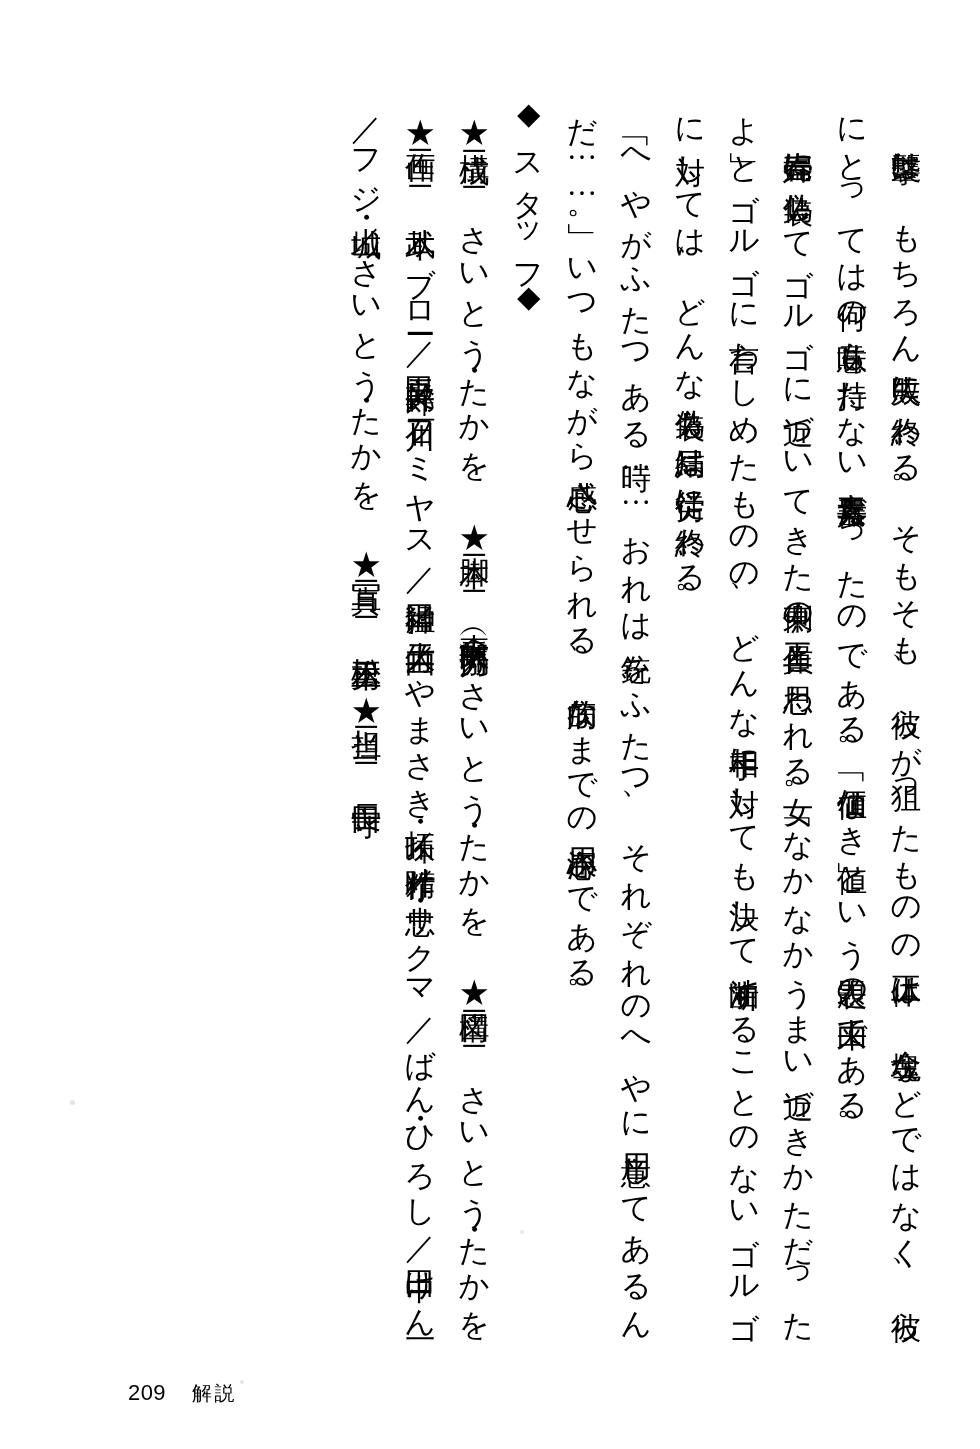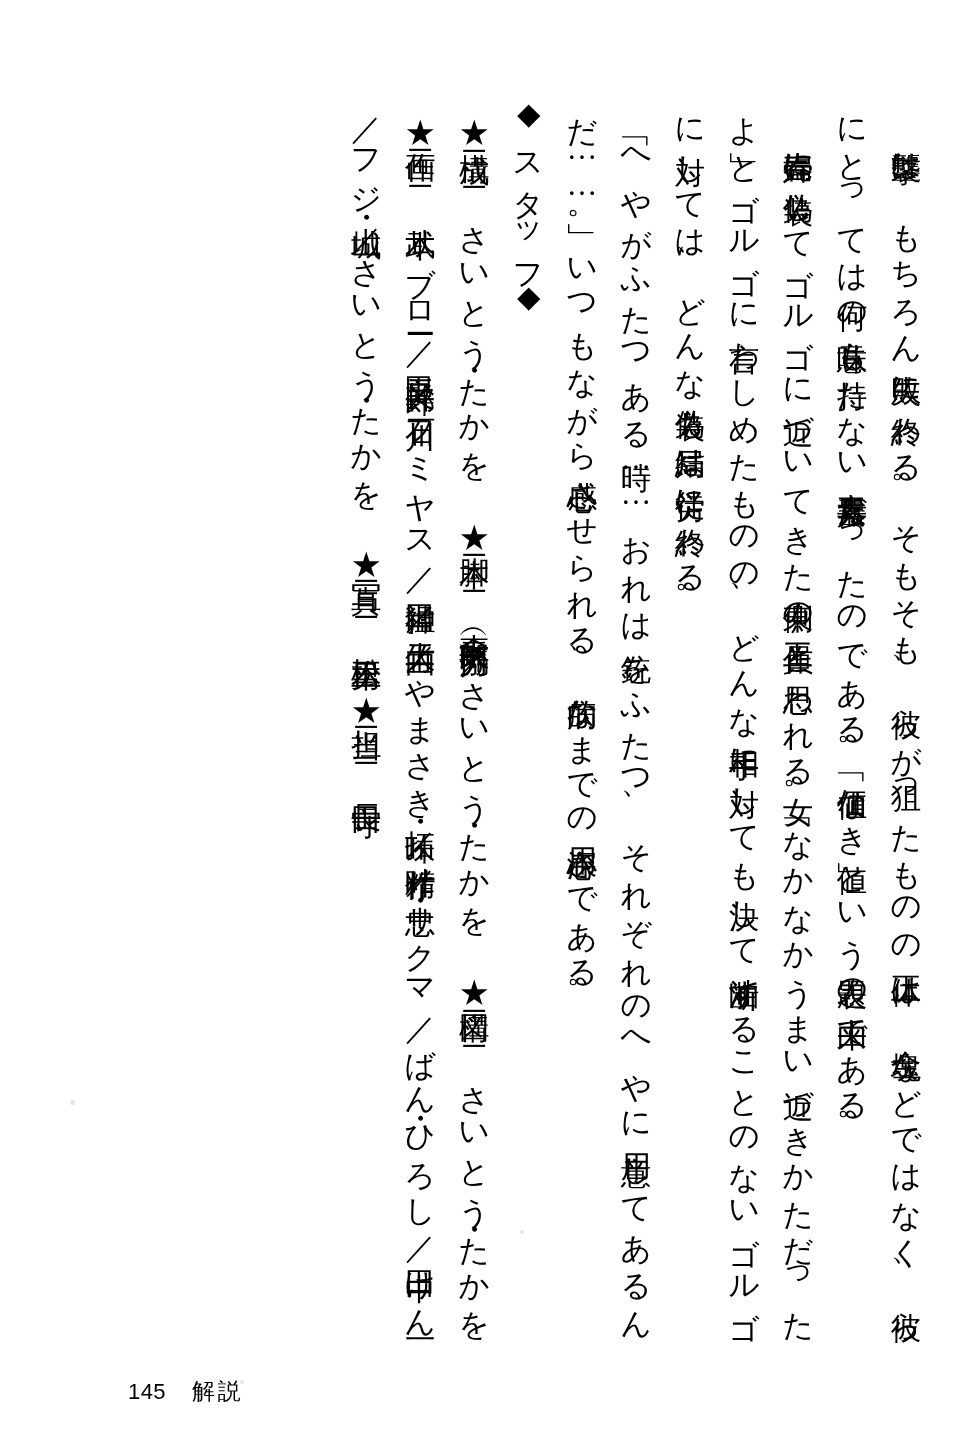--- a/index.html
+++ b/index.html
@@ -59,21 +59,21 @@
     gap: 26px;
     font-size: 23px;
     letter-spacing: 0.08em;
   }
   #page-number {
     font-family: "Liberation Sans", sans-serif;
     font-size: 22px;
     letter-spacing: 0.02em;
   }
   #footer-label {
-    font-size: 23px;
+    font-size: 20px;
     letter-spacing: 0.12em;
   }
   .speck {
     position: absolute;
     background: #cfcfcf;
     border-radius: 50%;
     opacity: .55;
   }
 </style>
 </head>
@@ -88,17 +88,17 @@
 
   <div id="body-text">
     <p class="para indent">襲撃は、もちろん失敗に終わる。そもそも、彼らが狙ったものの正体は、金塊などではなく、彼らにとっては何の意味も持たない毒素兵器だったのである。「価値なき値」という表題の由来である。</p>
     <p class="para indent">売春婦に偽装してゴルゴに近づいてきた東側の工作員と思われる女。「なかなかうまい近づきかただったよ」とゴルゴに言わしめたものの、どんな相手に対しても決して油断することのないゴルゴに対しては、どんな偽装も結局は徒労に終わる。</p>
     <p class="para indent">「へやがふたつある時……おれは銃をふたつ、それぞれのへやに用意してあるんだ……」。いつもながら感心させられる、病的なまでの用心深さである。</p>
     <p class="staff-block">◆スタッフ◆</p>
     <p class="staff-line">★構成──さいとう・たかを　★脚本──森幸太郎（協力）／さいとう・たかを　★構図──さいとう・たかを　★作画──武本サブロー／甲良幹二郎／石川フミヤス／神田猛／大竹由二／やまさき・拓味／叶精作／忠・サクマ／ばん・ひろし／田中けん一／フジ・山城／さいとう・たかを　★写真──松本正男　★担当──長田守</p>
   </div>
 
   <div id="footer">
-    <span id="page-number">145</span>
+    <span id="page-number">209</span>
     <span id="footer-label">解説</span>
   </div>
 
 </div>
 
 </body></html>

